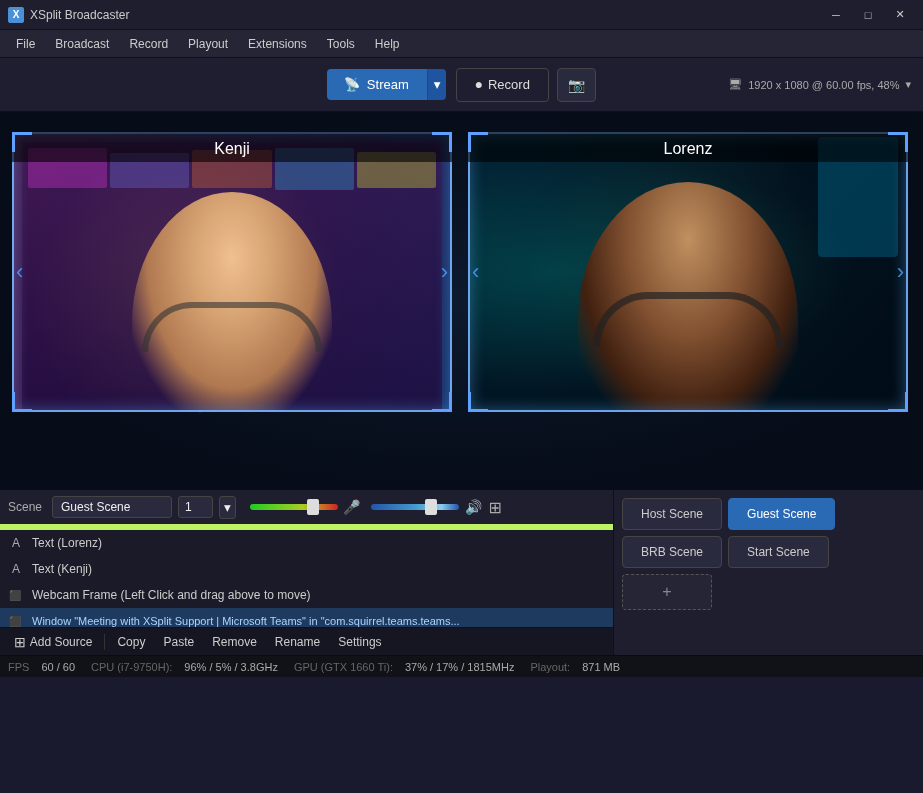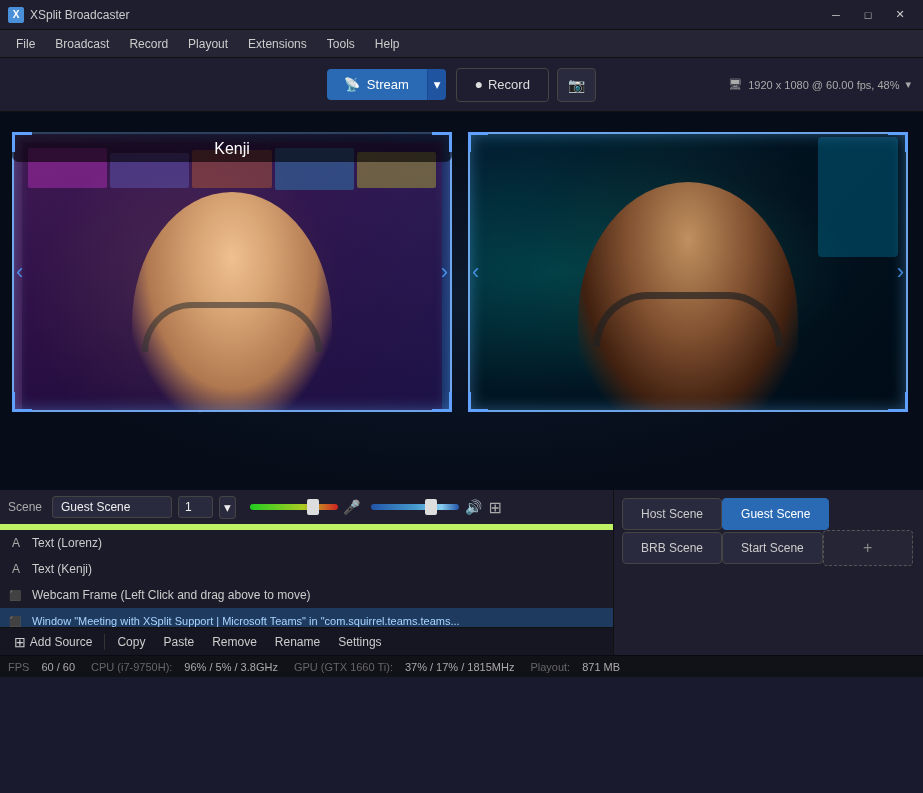--- a/index.html
+++ b/index.html
@@ -164,21 +164,20 @@
     .cam-label {
       color: white;
       text-align: center;
       font-size: 16px;
       font-weight: 400;
       padding: 8px 0 4px;
       background: rgba(0,0,0,0.6);
       position: absolute;
       top: 0; left: 0; right: 0;
       z-index: 2;
-      border-radius: 7px;
     }
 
     .cam-video {
       flex: 1;
       background: #222;
       position: relative;
       overflow: hidden;
       margin-top: 0;
     }
 
@@ -363,21 +362,21 @@
       width: 310px;
       height: 165px;
       background: #1e1e2e;
       border-left: 1px solid #111;
       display: flex;
       flex-direction: column;
     }
     .scenes-grid {
       display: flex; flex-wrap: wrap;
       padding: 8px;
-      align-items: center;
+      gap: 6px;
     }
     .scene-btn {
       background: #2a2a3e;
       border: 1px solid #444;
       color: #ccc;
       padding: 8px 18px;
       border-radius: 4px;
       cursor: pointer;
       font-size: 12px;
       min-width: 90px;
@@ -551,20 +550,21 @@
       <div class="corner-tl"></div>
       <div class="corner-tr"></div>
       <div class="corner-bl"></div>
       <div class="corner-br"></div>
       <div class="side-arrow-left">‹</div>
       <div class="side-arrow-right">›</div>
     </div>
   </div>
 
   <div class="cam-panel right">
+    <div class="cam-label">Lorenz</div>
     <div class="cam-video">
       <div class="cam-lorenz">
 
         <div style="position:absolute;top:0;left:0;right:0;bottom:0;
           background: linear-gradient(135deg, rgba(0,30,50,0.7) 0%, rgba(0,10,20,0.9) 100%);"></div>
         <div style="position:absolute;top:5px;right:10px;
           background:rgba(0,150,200,0.3);width:80px;height:120px;border-radius:4px;"></div>
 
         <div style="position:absolute;inset:0;
           background:radial-gradient(ellipse at 20% 50%, rgba(0,200,180,0.2) 0%, transparent 60%);"></div>

